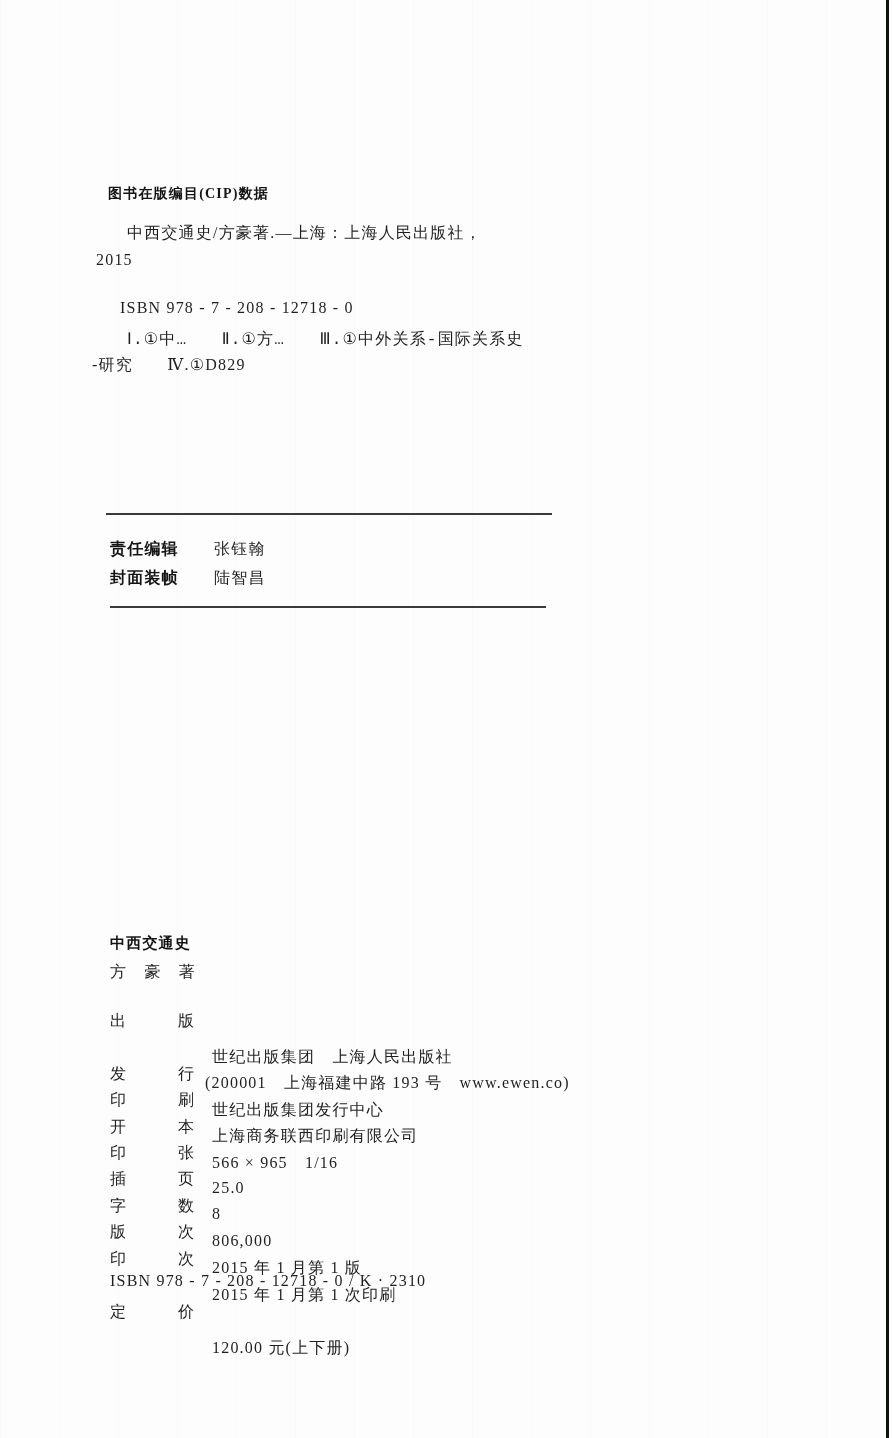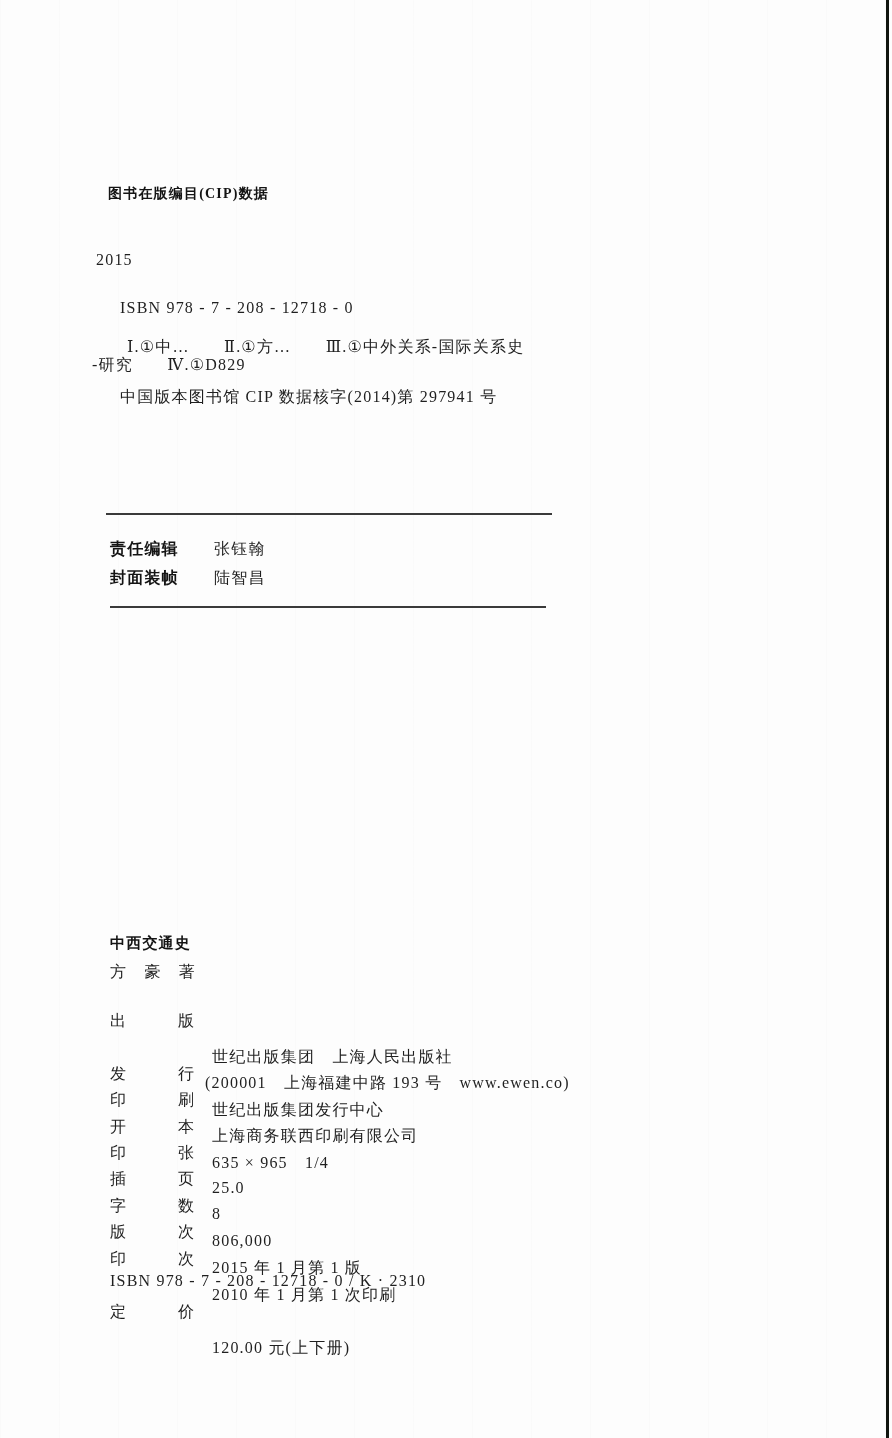--- a/index.html
+++ b/index.html
@@ -40,25 +40,25 @@
   .c-row .cv { position: absolute; left: 102px; margin-top: 36px; }
 </style>
 </head>
 <body>
 
 <div class="page">
 
   <div class="edge-line"></div>
 
   <h1 class="abs cjk bold" style="left:108px; top:185px; font-size:14px;">图书在版编目(CIP)数据</h1>
+  <p class="abs cjk" style="left:127px; top:223px;">中西交通史/方豪著.—上海：上海人民出版社，</p>
   <p class="abs cjk" style="left:96px; top:251px;text-align:center;">2015</p>
   <p class="abs cjk" style="left:120px; top:299px;">ISBN 978 - 7 - 208 - 12718 - 0</p>
-  <p class="abs cjk" style="left:127px; top:337px;">Ⅰ.①中…　　Ⅱ.①方…　　Ⅲ.①中外关系-国际关系史</p>
+  <p class="abs cjk" style="left:127px; top:329px;font-family:Liberation Mono, monospace;">Ⅰ.①中…　　Ⅱ.①方…　　Ⅲ.①中外关系-国际关系史</p>
   <p class="abs cjk" style="left:92px; top:355px;">-研究　　Ⅳ.①D829</p>
-  <p class="abs cjk" style="left:120px; top:387px;">中国版本图书馆 CIP 数据核字(2014)第 297941 号</p>
 
   <div class="rule" style="left:106px; top:513px; width:446px;"></div>
 
   <div class="abs cjk" style="left:110px; top:539px;">
     <div class="credit-row">
       <span class="lab bold" style="font-weight:600;">责任编辑</span>
       <span class="val">张钰翰</span>
     </div>
     <div class="credit-row">
       <span class="lab bold" style="font-weight:700;">封面装帧</span>
@@ -88,21 +88,21 @@
       <span class="cv">世纪出版集团发行中心</span>
     </div>
     <div class="c-row">
       <span class="c1">印</span>
       <span class="c2">刷</span>
       <span class="cv">上海商务联西印刷有限公司</span>
     </div>
     <div class="c-row">
       <span class="c1">开</span>
       <span class="c2">本</span>
-      <span class="cv">635 × 965　1/4</span>
+      <span class="cv">566 × 965　1/16</span>
     </div>
     <div class="c-row">
       <span class="c1">印</span>
       <span class="c2">张</span>
       <span class="cv">25.0</span>
     </div>
     <div class="c-row">
       <span class="c1">插</span>
       <span class="c2">页</span>
       <span class="cv">8</span>
@@ -113,21 +113,21 @@
       <span class="cv">806,000</span>
     </div>
     <div class="c-row">
       <span class="c1">版</span>
       <span class="c2">次</span>
       <span class="cv">2015 年 1 月第 1 版</span>
     </div>
     <div class="c-row">
       <span class="c1">印</span>
       <span class="c2">次</span>
-      <span class="cv">2010 年 1 月第 1 次印刷</span>
+      <span class="cv">2015 年 1 月第 1 次印刷</span>
     </div>
   </div>
 
   <p class="abs cjk" style="left:110px; top:1272px;">ISBN 978 - 7 - 208 - 12718 - 0 / K · 2310</p>
 
   <div class="abs cjk" style="left:110px; top:1302px;">
     <div class="c-row">
       <span class="c1">定</span>
       <span class="c2">价</span>
       <span class="cv">120.00 元(上下册)</span>

